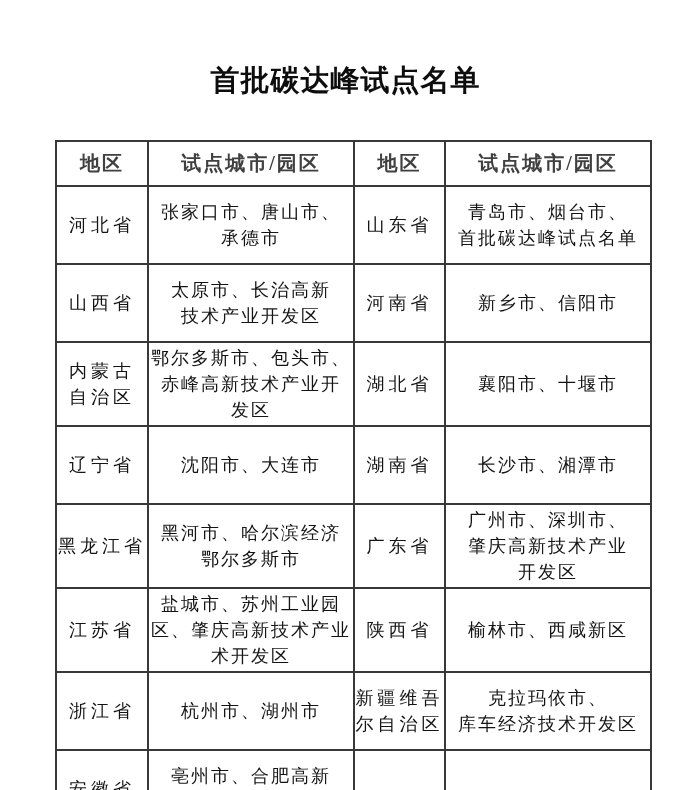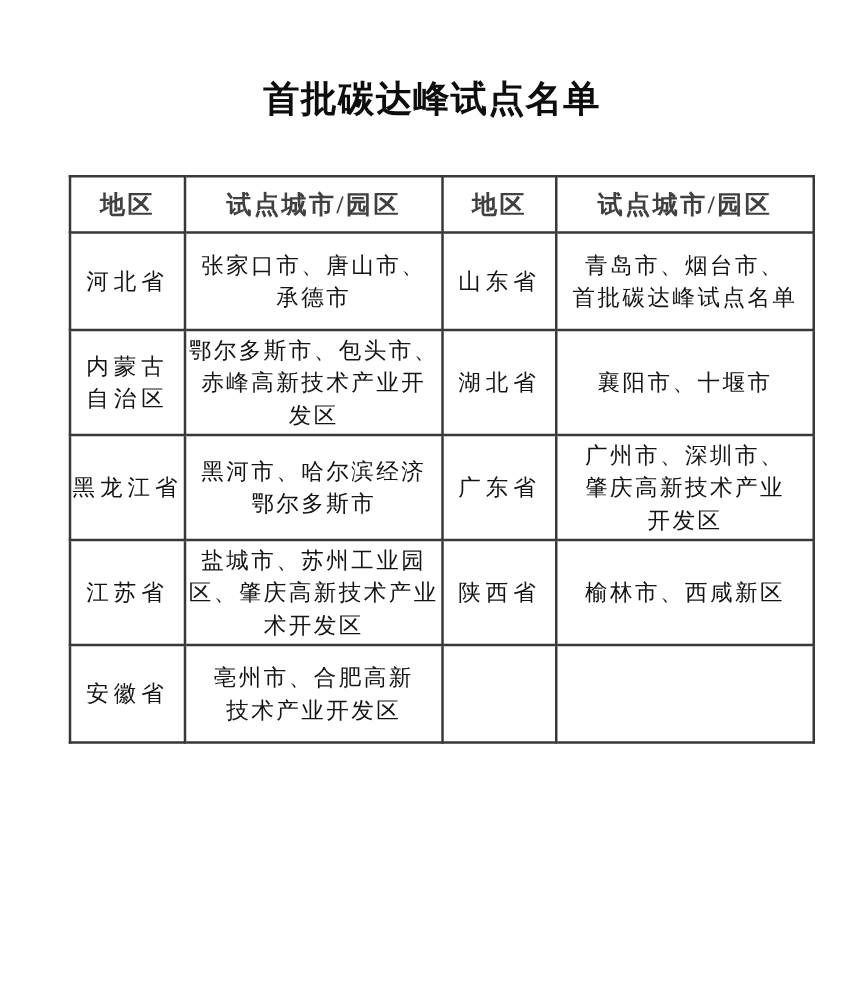--- a/index.html
+++ b/index.html
@@ -93,46 +93,67 @@
     <tbody>
       <tr>
         <td class="region">河北省</td>
         <td class="cities">张家口市、唐山市、
 承德市</td>
         <td class="region">山东省</td>
         <td class="cities">青岛市、烟台市、
 首批碳达峰试点名单</td>
       </tr>
       <tr>
+        <td class="region">山西省</td>
+        <td class="cities">太原市、长治高新
+技术产业开发区</td>
+        <td class="region">河南省</td>
+        <td class="cities">新乡市、信阳市</td>
+      </tr>
+      <tr>
         <td class="region">内蒙古
 自治区</td>
         <td class="cities">鄂尔多斯市、包头市、
 赤峰高新技术产业开
 发区</td>
         <td class="region">湖北省</td>
         <td class="cities">襄阳市、十堰市</td>
+      </tr>
+      <tr>
+        <td class="region">辽宁省</td>
+        <td class="cities">沈阳市、大连市</td>
+        <td class="region">湖南省</td>
+        <td class="cities">长沙市、湘潭市</td>
       </tr>
       <tr>
         <td class="region">黑龙江省</td>
         <td class="cities">黑河市、哈尔滨经济
 鄂尔多斯市</td>
         <td class="region">广东省</td>
         <td class="cities">广州市、深圳市、
 肇庆高新技术产业
 开发区</td>
       </tr>
       <tr>
         <td class="region">江苏省</td>
         <td class="cities">盐城市、苏州工业园
 区、肇庆高新技术产业
 术开发区</td>
         <td class="region">陕西省</td>
         <td class="cities">榆林市、西咸新区</td>
       </tr>
       <tr>
+        <td class="region">浙江省</td>
+        <td class="cities">杭州市、湖州市</td>
+        <td class="region">新疆维吾
+尔自治区</td>
+        <td class="cities">克拉玛依市、
+库车经济技术开发区</td>
+      </tr>
+      <tr>
         <td class="region">安徽省</td>
         <td class="cities">亳州市、合肥高新
 技术产业开发区</td>
         <td class="region"></td>
         <td class="cities"></td>
       </tr>
     </tbody>
   </table>
 
 </div>

